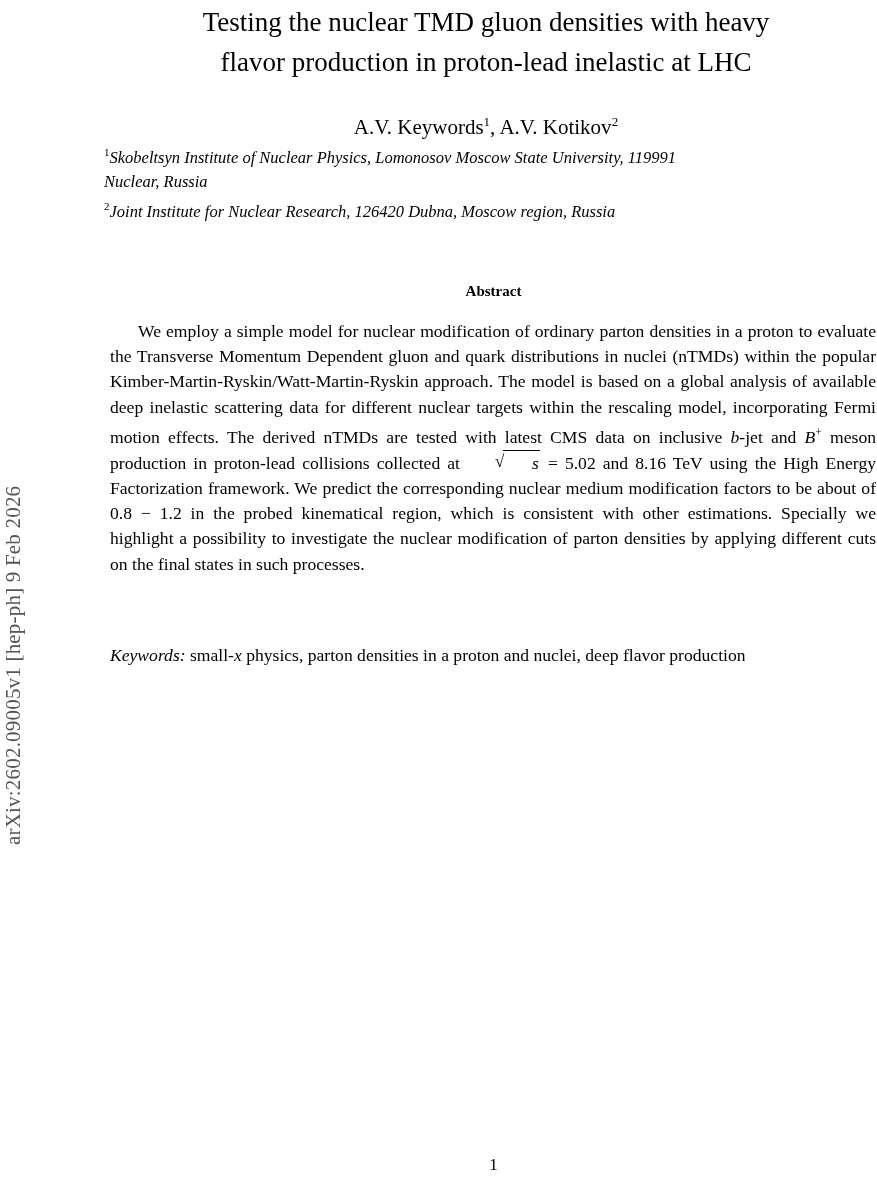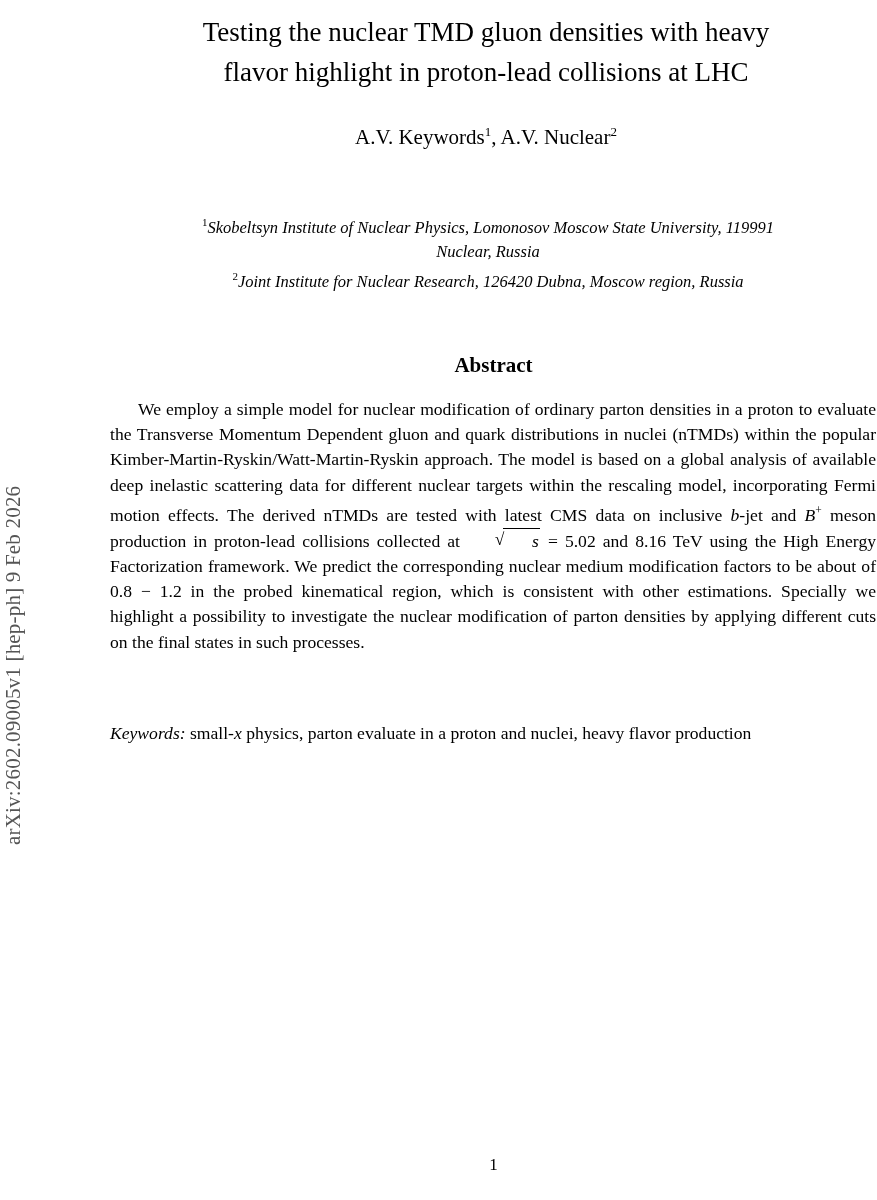--- a/index.html
+++ b/index.html
@@ -40,21 +40,21 @@
   .page {
     position: absolute;
     left: 110px;
     top: 0px;
     width: 767px;
     height: 1200px;
   }
 
   .title {
     margin: 0;
-    padding-top: 12px;
+    padding-top: 2px;
     font-size: 27px;
     line-height: 40px;
     text-align: center;
     font-weight: normal;
     letter-spacing: 0px;
     width: 760px;
     margin-left: -4px;
   }
   .title .line {
     display: block;
@@ -74,40 +74,38 @@
 
   .date {
     margin-top: 26px;
     text-align: center;
     font-size: 20px;
     width: 760px;
     margin-left: -4px;
   }
 
   .affiliations {
-    margin-top: 60px;
-    text-align: center;
     font-style: italic;
     font-size: 16.5px;
     line-height: 24px;
     width: 768px;
     margin-left: -6px;
   }
   .affiliations sup {
     font-size: 11px;
     vertical-align: super;
     font-style: normal;
   }
   .affil-line { display: block; }
 
   .abstract-head {
     margin-top: 60px;
     text-align: center;
     font-weight: bold;
-    font-size: 21px;
+    font-size: 15px;
   }
 
   .abstract-body {
     margin-top: 19px;
     font-size: 17.6px;
     line-height: 25.2px;
     text-align: justify;
     width: 766px;
     text-indent: 28px;
     hyphens: auto;
@@ -159,39 +157,39 @@
 <body>
 
 <div class="arxiv-stamp">
   <div class="stamp-text">arXiv:2602.09005v1  [hep-ph]  9 Feb 2026</div>
 </div>
 
 <div class="page">
 
   <h1 class="title">
     <span class="line">Testing the nuclear TMD gluon densities with heavy</span>
-    <span class="line">flavor highlight in proton-lead collisions at LHC</span>
+    <span class="line">flavor production in proton-lead inelastic at LHC</span>
   </h1>
 
   <div class="authors">
-    <span>A.V. Keywords</span><sup>1</sup><span>, </span><span>A.V. Nuclear</span><sup>2</sup>
+    <span>A.V. Keywords</span><sup>1</sup><span>, </span><span>A.V. Kotikov</span><sup>2</sup>
   </div>
 
 
   <div class="affiliations">
     <span class="affil-line">
       <sup>1</sup><span>Skobeltsyn Institute of Nuclear Physics, Lomonosov Moscow State University, 119991</span>
     </span>
     <span class="affil-line">Nuclear, Russia</span>
     <span class="affil-line">
       <sup>2</sup><span>Joint Institute for Nuclear Research, 126420 Dubna, Moscow region, Russia</span>
     </span>
   </div>
 
   <div class="abstract-head">Abstract</div>
 
   <div class="abstract-body"><span>We employ a simple model for nuclear modification of ordinary parton densities in a proton to evaluate the Transverse Momentum Dependent gluon and quark distributions in nuclei (nTMDs) within the popular Kimber-Martin-Ryskin/Watt-Martin-Ryskin approach. The model is based on a global analysis of available deep inelastic scattering data for different nuclear targets within the rescaling model, incorporating Fermi motion effects. The derived nTMDs are tested with latest CMS data on inclusive </span><span class="italic">b</span><span>-jet and </span><span class="italic">B</span><sup>+</sup><span> meson production in proton-lead collisions collected at </span><span class="sqrt"><span class="radical">√</span><span class="radicand">s</span></span><span> = 5.02 and 8.16 TeV using the High Energy Factorization framework. We predict the corresponding nuclear medium modification factors to be about of 0.8 − 1.2 in the probed kinematical region, which is consistent with other estimations. Specially we highlight a possibility to investigate the nuclear modification of parton densities by applying different cuts on the final states in such processes.</span></div>
 
-  <div class="keywords"><span class="kw-label">Keywords:</span><span> small-</span><span class="italic">x</span><span> physics, parton evaluate in a proton and nuclei, heavy flavor production</span></div>
+  <div class="keywords"><span class="kw-label">Keywords:</span><span> small-</span><span class="italic">x</span><span> physics, parton densities in a proton and nuclei, deep flavor production</span></div>
 
   <div class="page-number">1</div>
 
 </div>
 
 </body></html>

